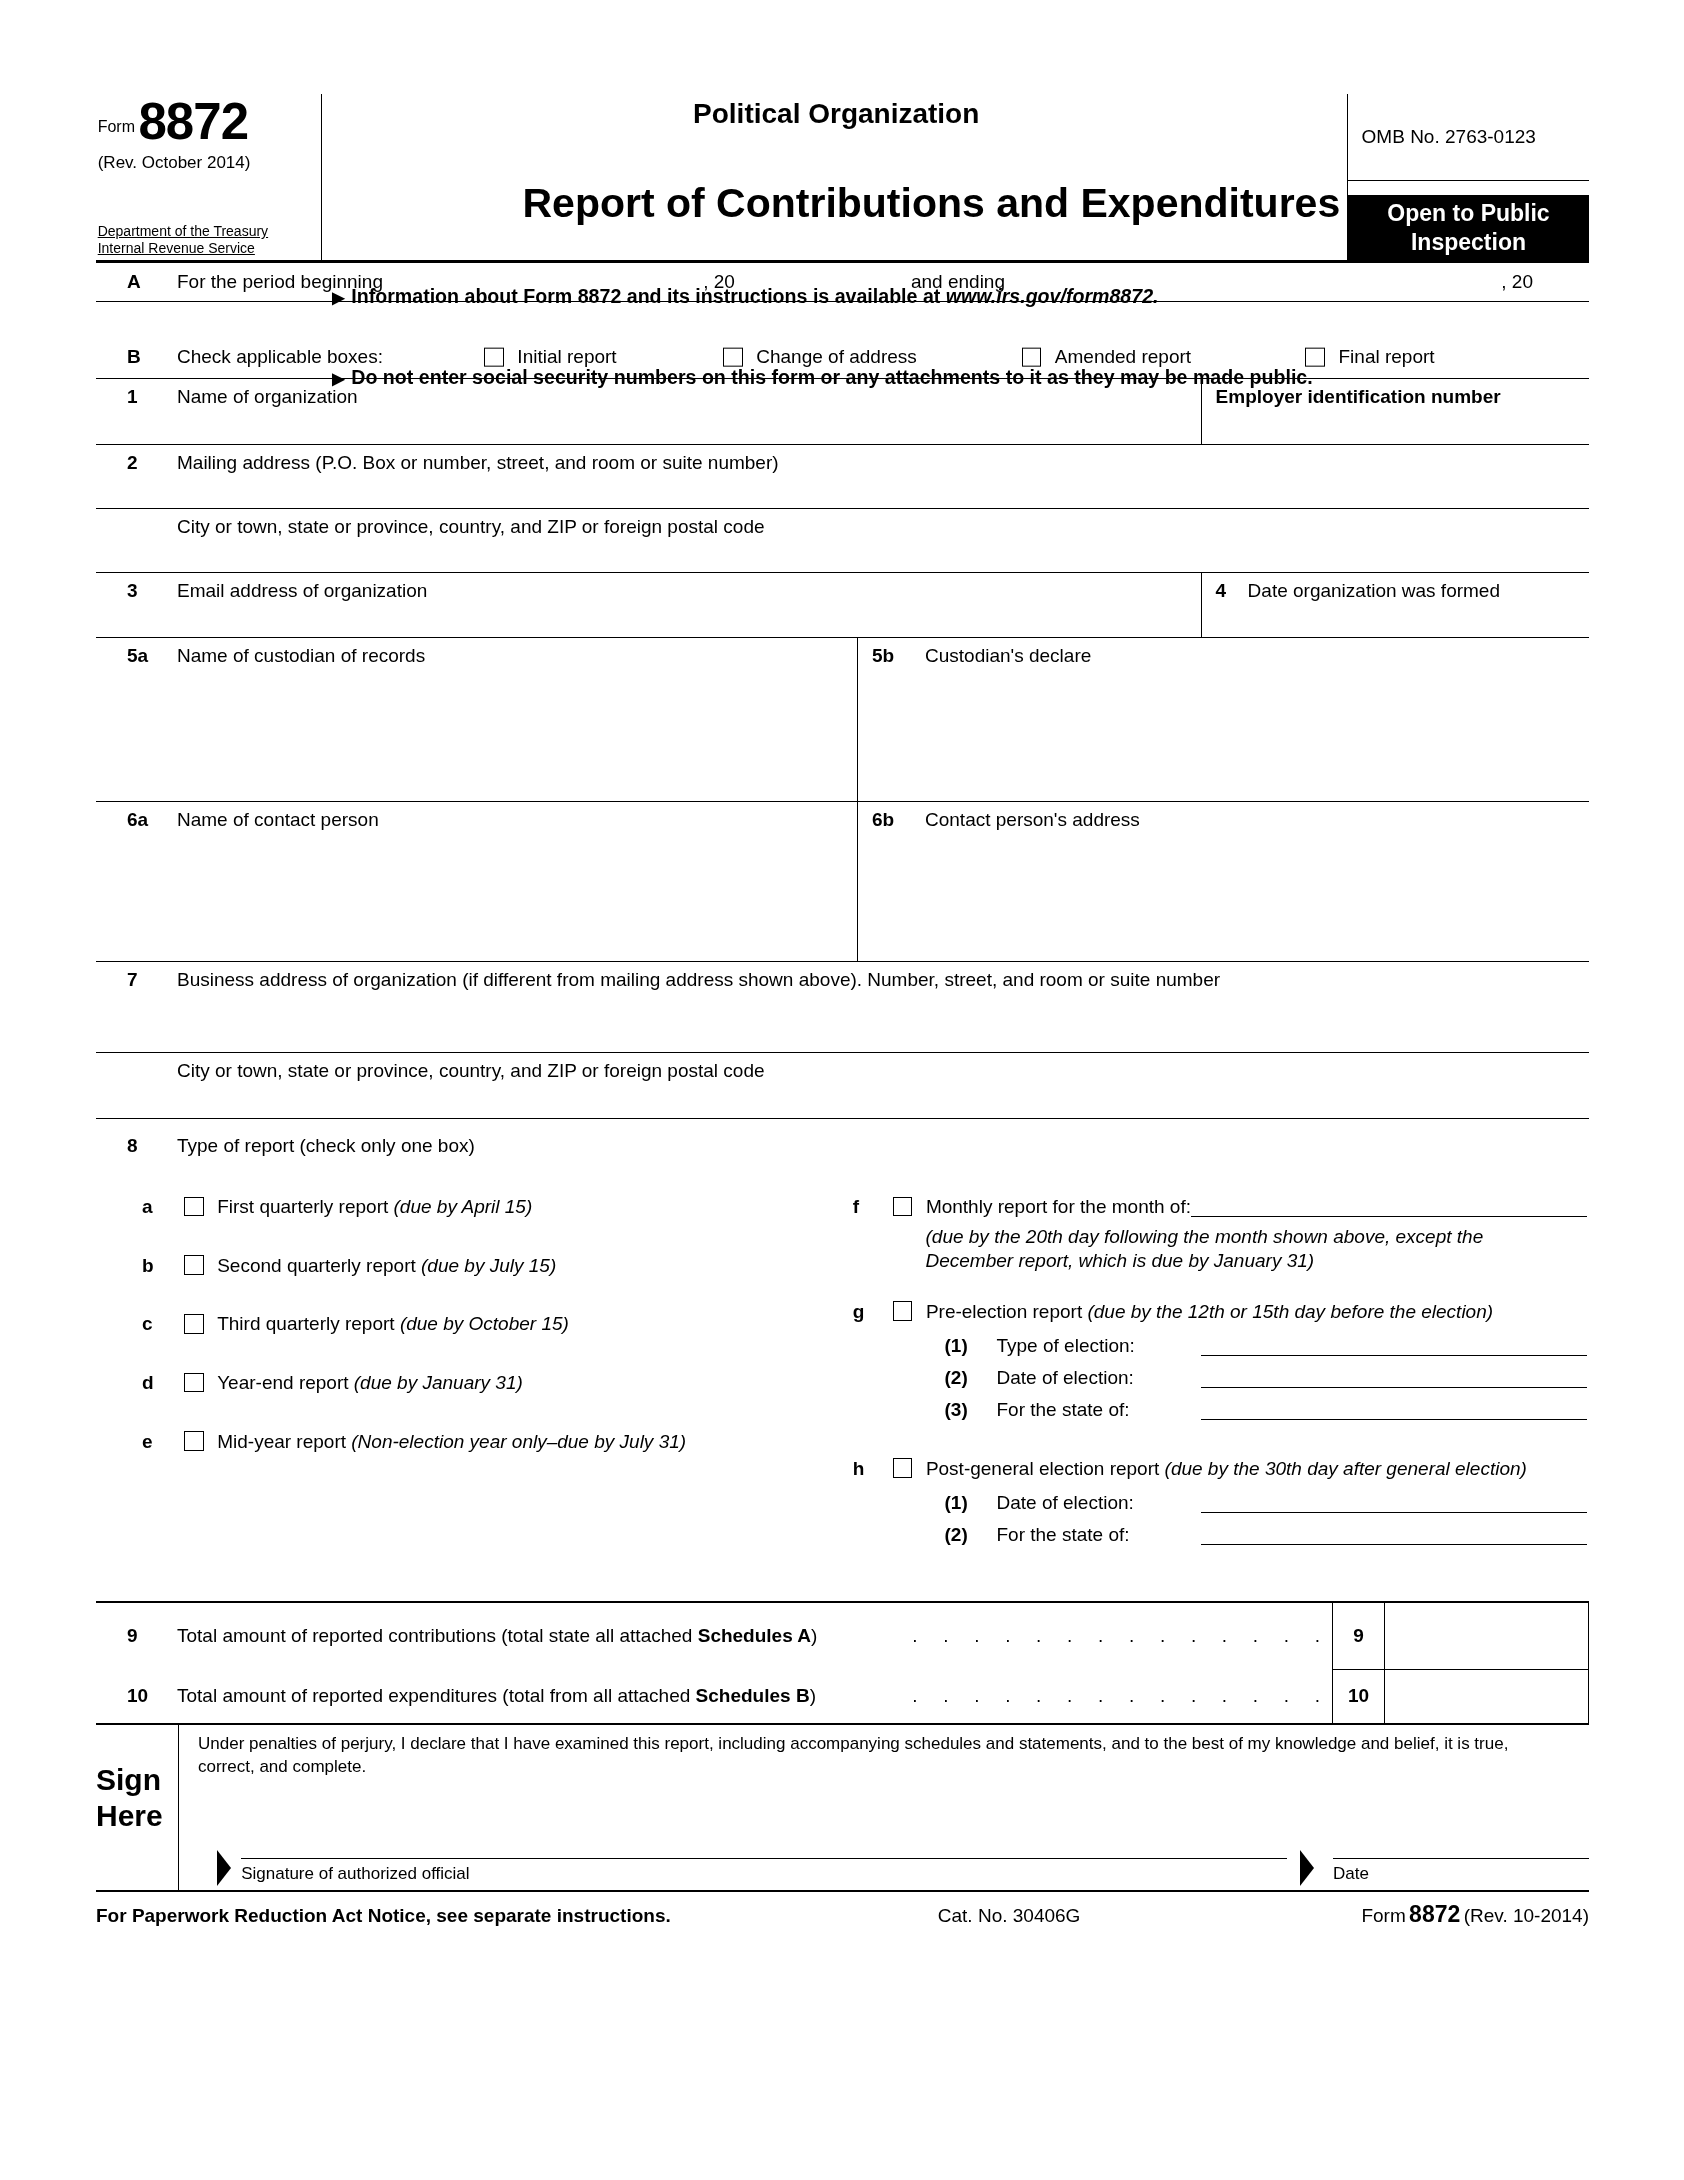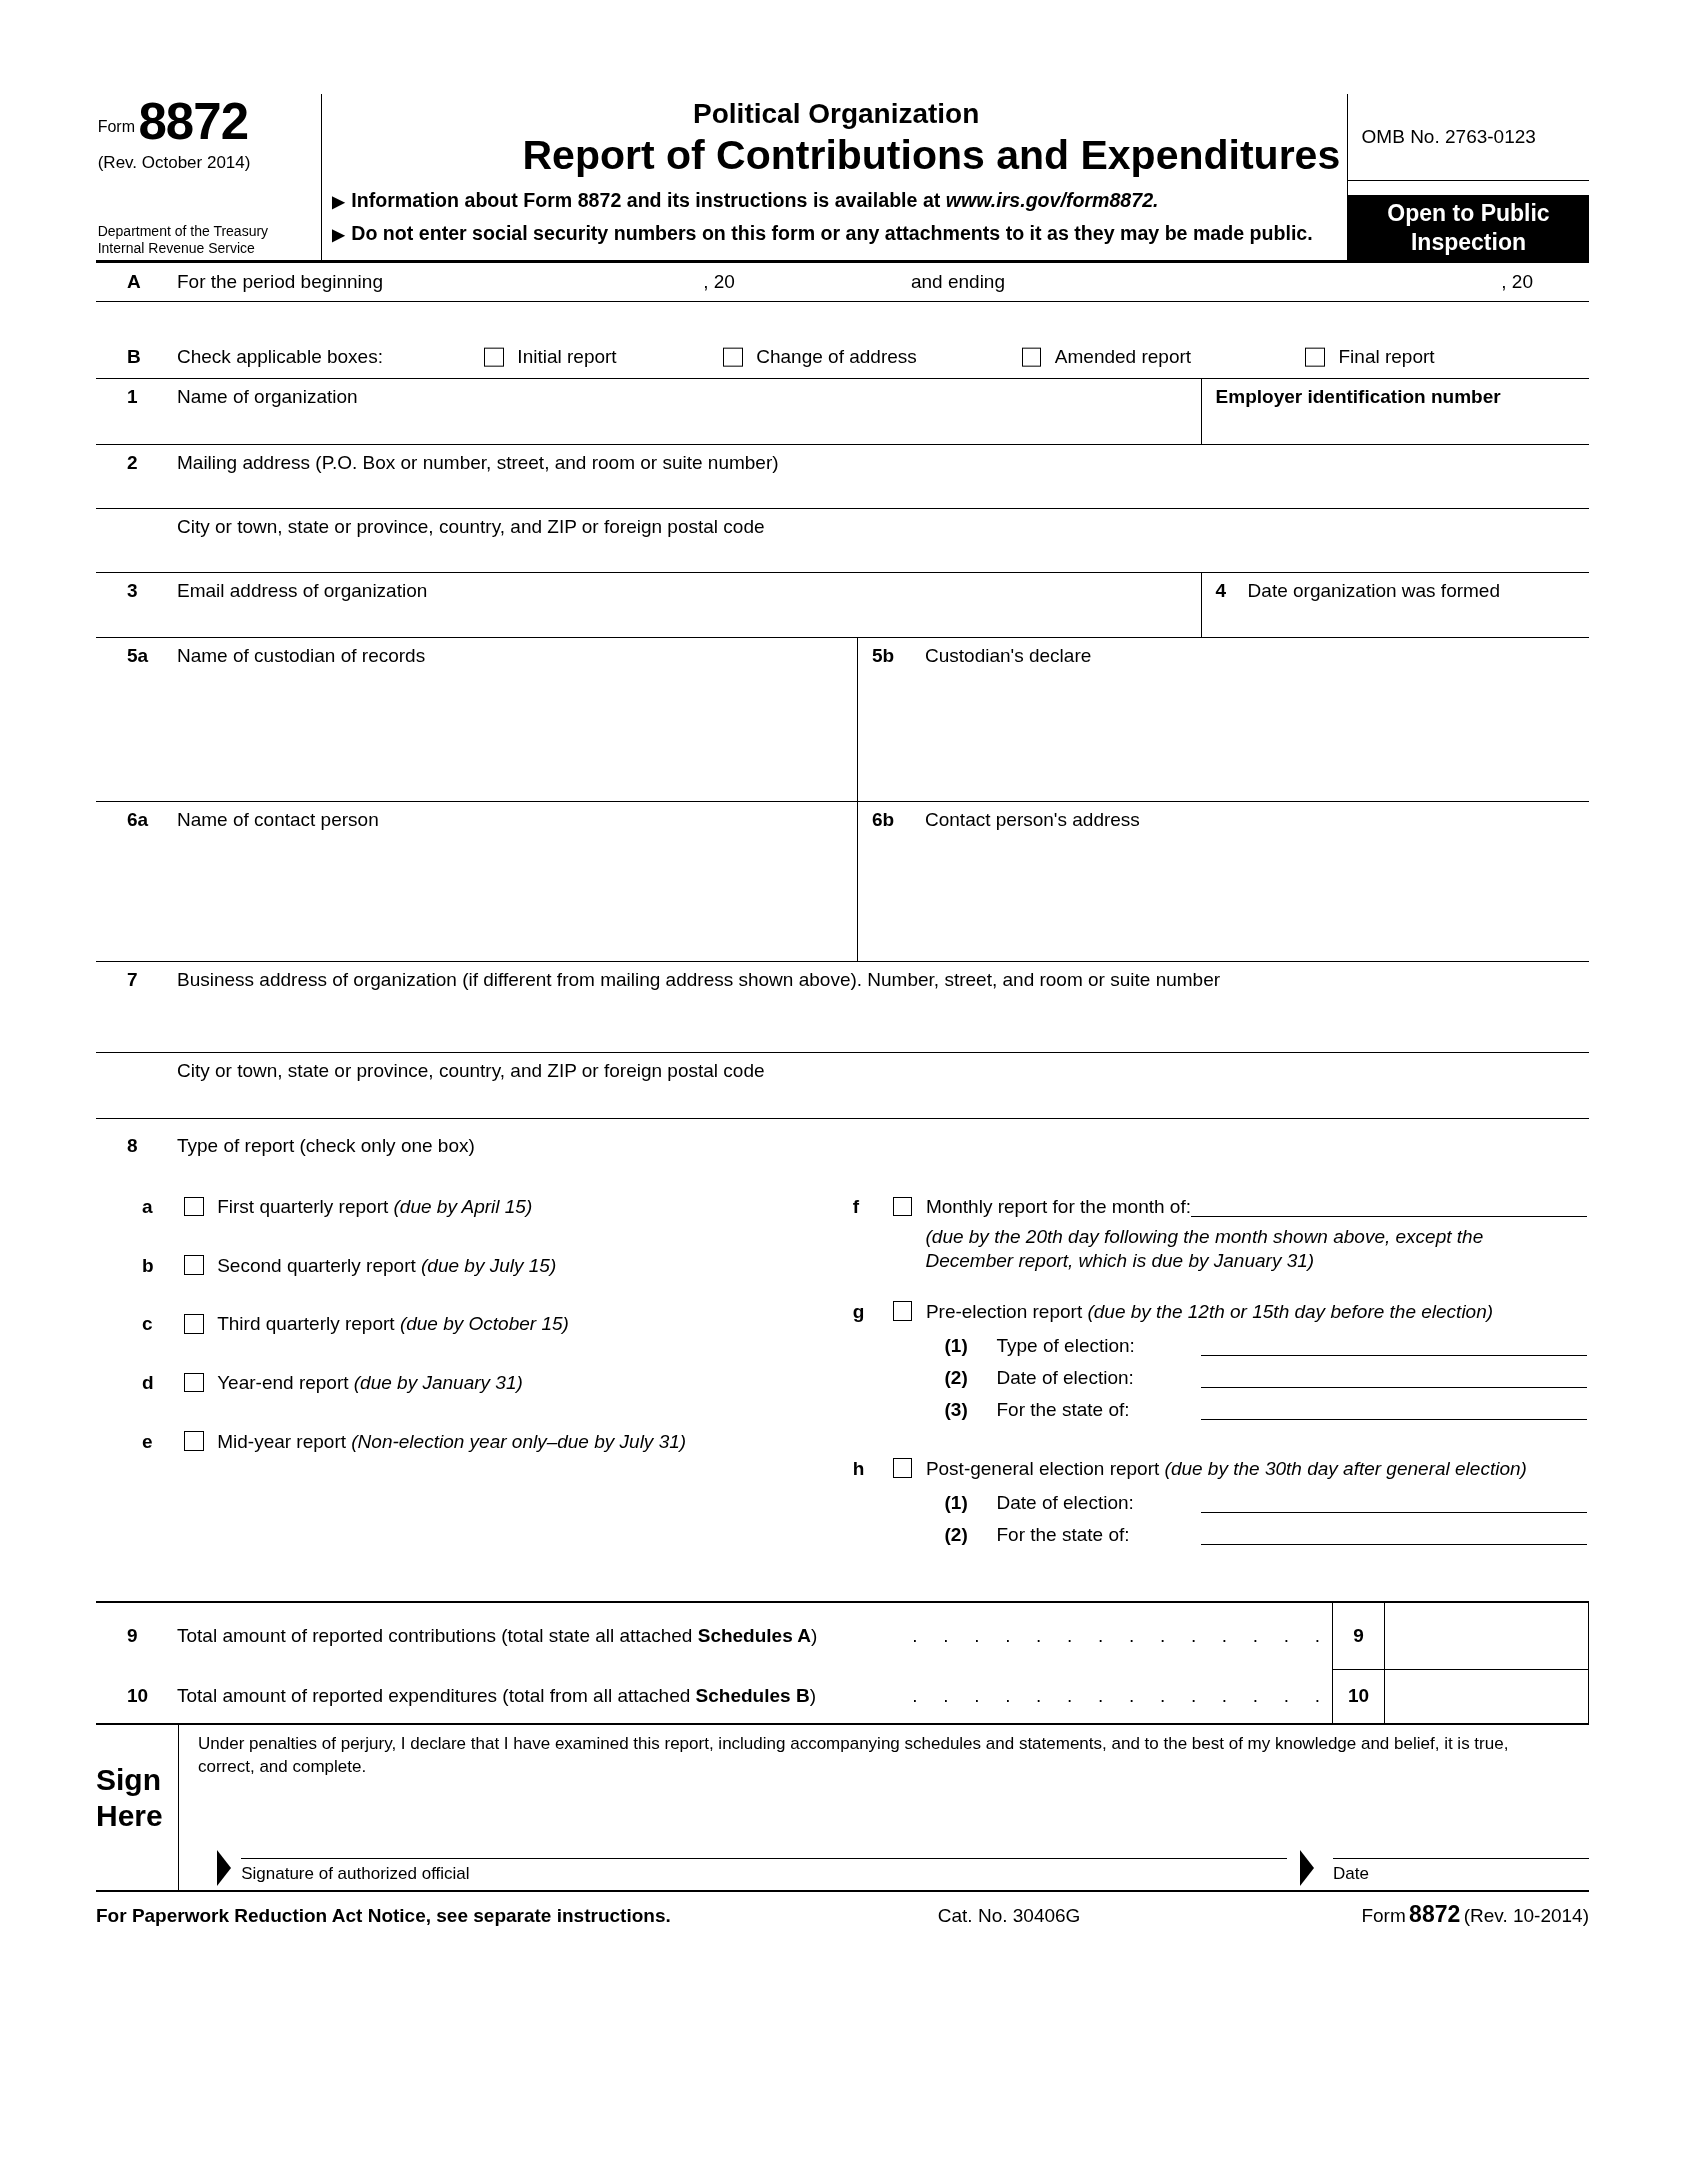--- a/index.html
+++ b/index.html
@@ -7,22 +7,22 @@
   body{font-family:"Liberation Sans",sans-serif;color:#000;}
   .page{width:1685px;height:2181px;background:#fff;padding:94px 96px 0;font-size:19px;line-height:1.3;border-radius:29px;}
   .b{font-weight:700}.i{font-style:italic}
 
   
   .hdr{display:flex;border-bottom:3.4px solid #000;height:169px;}
   .hdr-left{width:226px;flex:none;border-right:1.7px solid #000;display:flex;flex-direction:column;padding:1.7px 6.8px 3.4px 1.7px;}
   .form-word{font-size:16px;vertical-align:6.8px;margin-right:3.4px;}
   .form-number{font-size:51px;font-weight:700;letter-spacing:-0.9px;line-height:1;}
   .hdr-rev{font-size:17px;margin-top:5.1px;}
-  .hdr-dept{font-size:14px;margin-top:auto;line-height:1.2;}
-  .hdr-center{flex:1;display:flex;flex-direction:column;padding:1.7px 6.8px 6.8px 10.2px;}
+  .hdr-dept{font-size:14px;margin-top:auto;line-height:1.2;text-decoration:underline;}
+  .hdr-center{flex:1;display:flex;flex-direction:column;padding:1.7px 6.8px 6.8px 10.2px;gap:48px;}
   .title1{font-size:28px;font-weight:700;text-align:center;line-height:1.25;}
   .title2{font-size:41px;font-weight:700;text-align:right;line-height:1.2;}
   .info-line{font-size:19.6px;font-weight:700;margin-top:7.7px;white-space:nowrap;}
   .info-line .arr{font-size:16px;margin-right:6.8px;}
   .hdr-right{width:242px;flex:none;border-left:1.7px solid #000;display:flex;flex-direction:column;}
   .omb-box{border-bottom:1.7px solid #000;height:87px;display:flex;align-items:center;padding-left:13.6px;font-size:19px;}
   .open-box{margin-top:auto;height:65px;background:#000;color:#fff;font-size:23px;font-weight:700;text-align:center;display:flex;flex-direction:column;justify-content:center;line-height:1.25;}
 
   
   .numspan{display:inline-block;min-width:50px;font-weight:700;}

